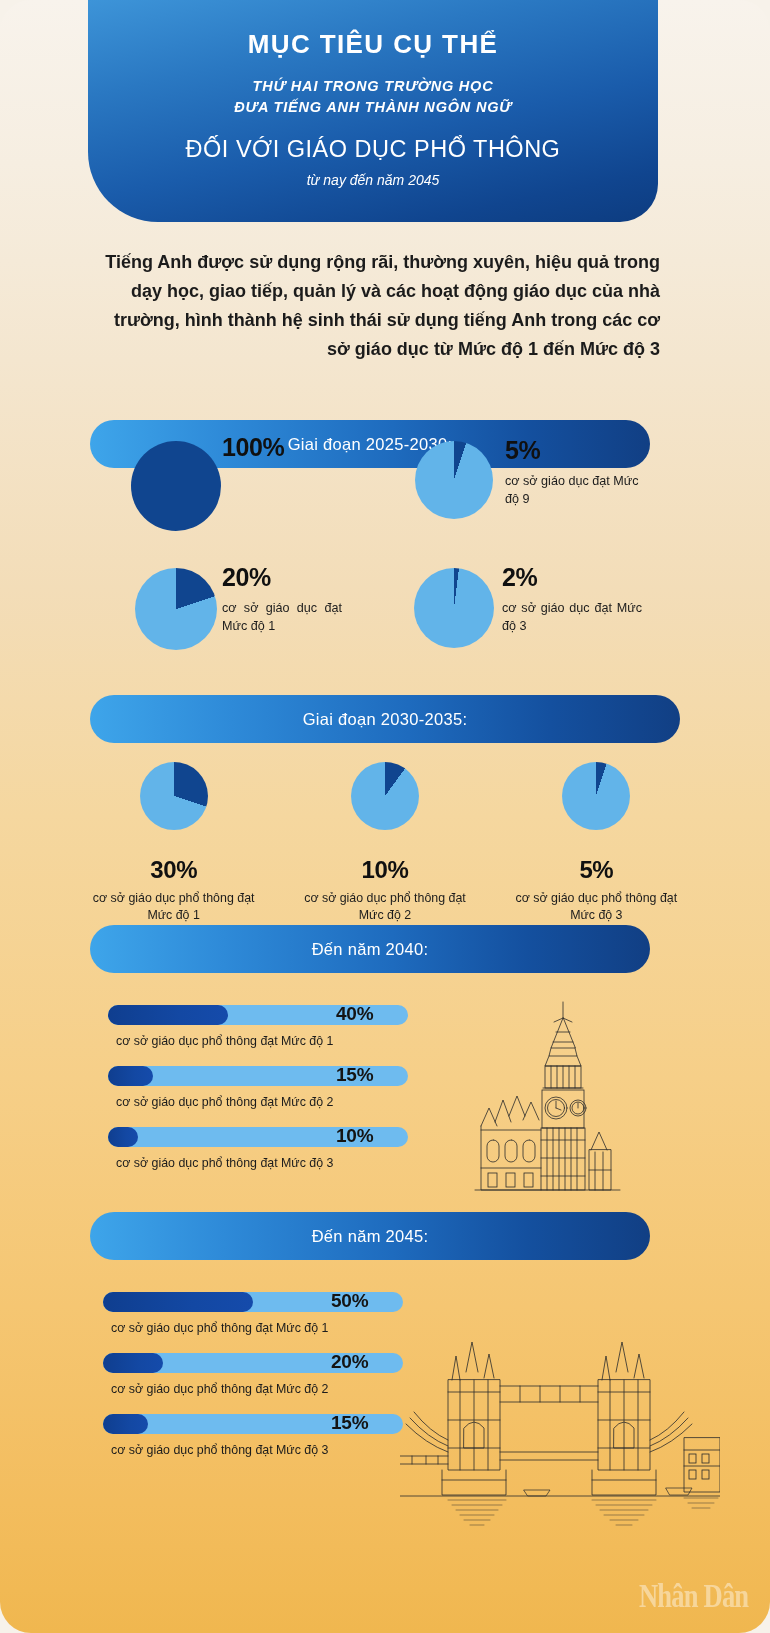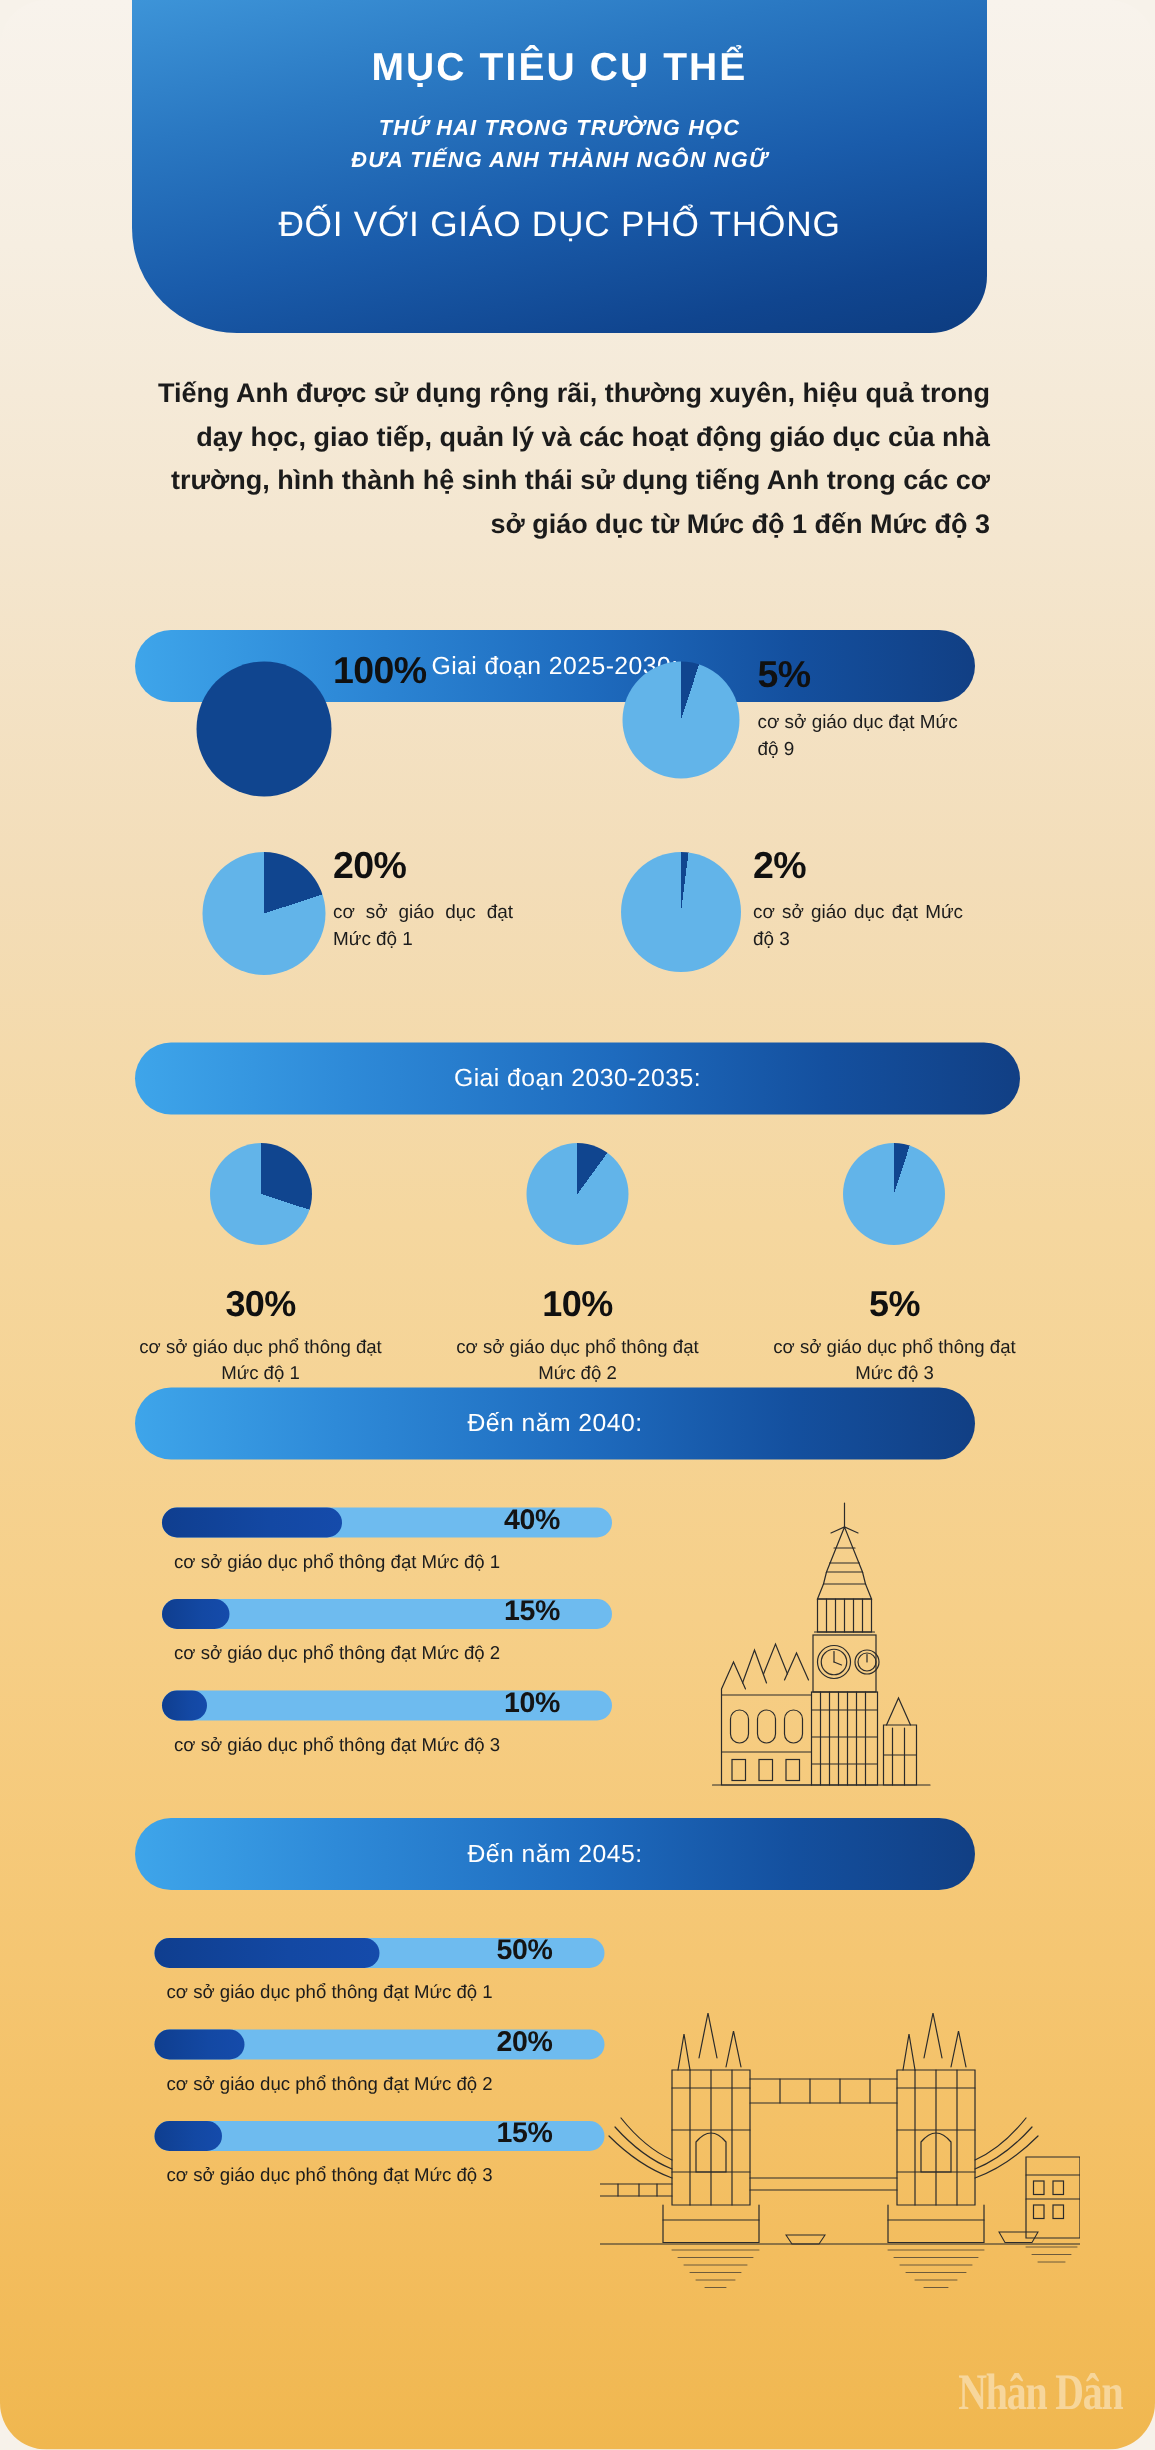--- a/index.html
+++ b/index.html
@@ -101,21 +101,21 @@
     margin-top: 10px;
     font-size: 12.6px; color: #1c1c1c; line-height: 1.42;
   }
   .s1 { left: 222px; top: 435px; width: 120px; text-align: justify; }
   .s2 { left: 505px; top: 438px; width: 150px; }
   .s3 { left: 222px; top: 565px; width: 120px; text-align: justify; }
   .s4 { left: 502px; top: 565px; width: 140px; text-align: justify; }
 
   
   .g3 { position: absolute; left: 90px; top: 762px; width: 590px;
-        display: flex; justify-content: flex-end; gap: 44px; }
+        display: flex; justify-content: space-between; gap: 44px; }
   .g3 .col { width: 196px; text-align: center; }
   .g3 .pie { width: 68px; height: 68px; margin: 0 auto; }
   .g3 .num { margin-top: 26px; font-size: 24px; font-weight: 800; color: #101010; letter-spacing: -0.4px; }
   .g3 .cap { margin-top: 6px; font-size: 12.4px; color: #1c1c1c; line-height: 1.4; }
 
   
   .bars { position: absolute; }
   .bars-2040 { left: 108px; top: 1005px; width: 300px; }
   .bars-2045 { left: 103px; top: 1292px; width: 300px; }
   .barrow { position: relative; }
@@ -159,20 +159,21 @@
 
 <div class="page">
 
   <div class="header-card">
     <div class="h-title">MỤC TIÊU CỤ THỂ</div>
     <div class="h-sub">
       <div>THỨ HAI TRONG TRƯỜNG HỌC</div>
       <div>ĐƯA TIẾNG ANH THÀNH NGÔN NGỮ</div>
     </div>
     <div class="h-main">ĐỐI VỚI GIÁO DỤC PHỔ THÔNG</div>
+    <div class="h-note">từ nay đến năm 2045</div>
   </div>
 
   <div class="intro">
     <p>Tiếng Anh được sử dụng rộng rãi, thường xuyên, hiệu quả trong dạy học, giao tiếp, quản lý và các hoạt động giáo dục của nhà trường, hình thành hệ sinh thái sử dụng tiếng Anh trong các cơ sở giáo dục từ Mức độ 1 đến Mức độ 3</p>
   </div>
 
   <div class="banner b1">
     <span>Giai đoạn 2025-2030:</span>
   </div>
 

